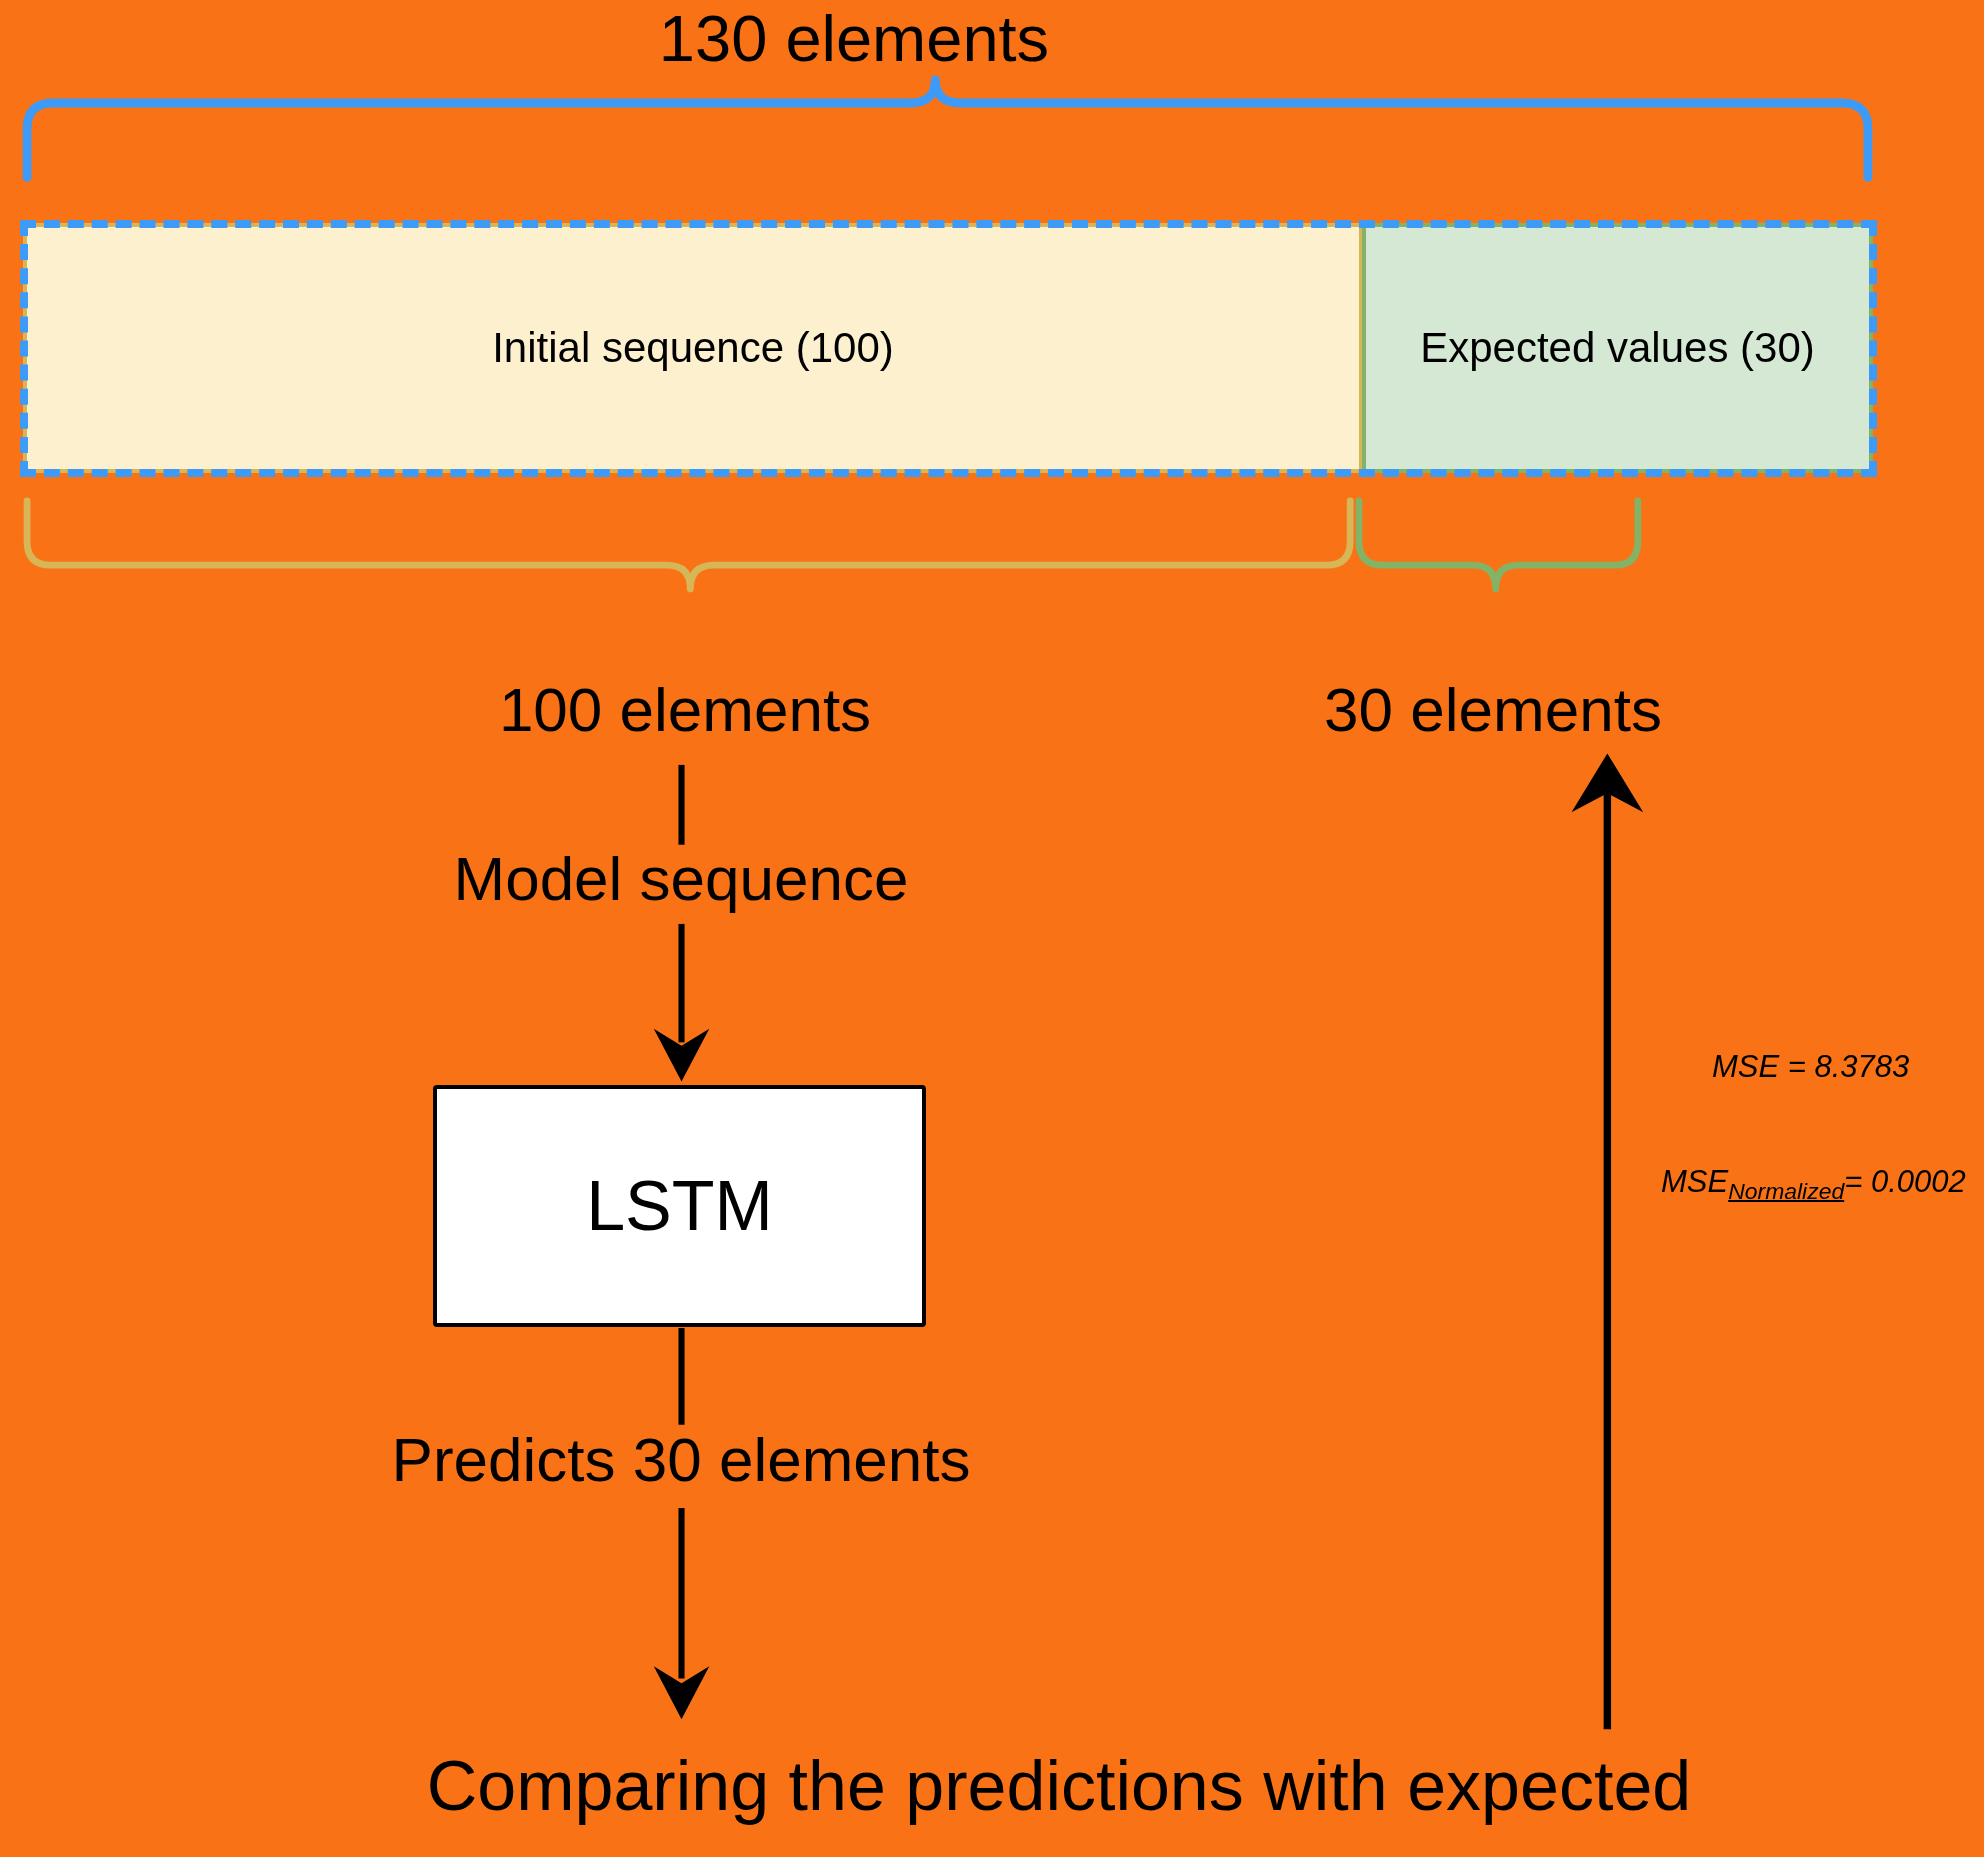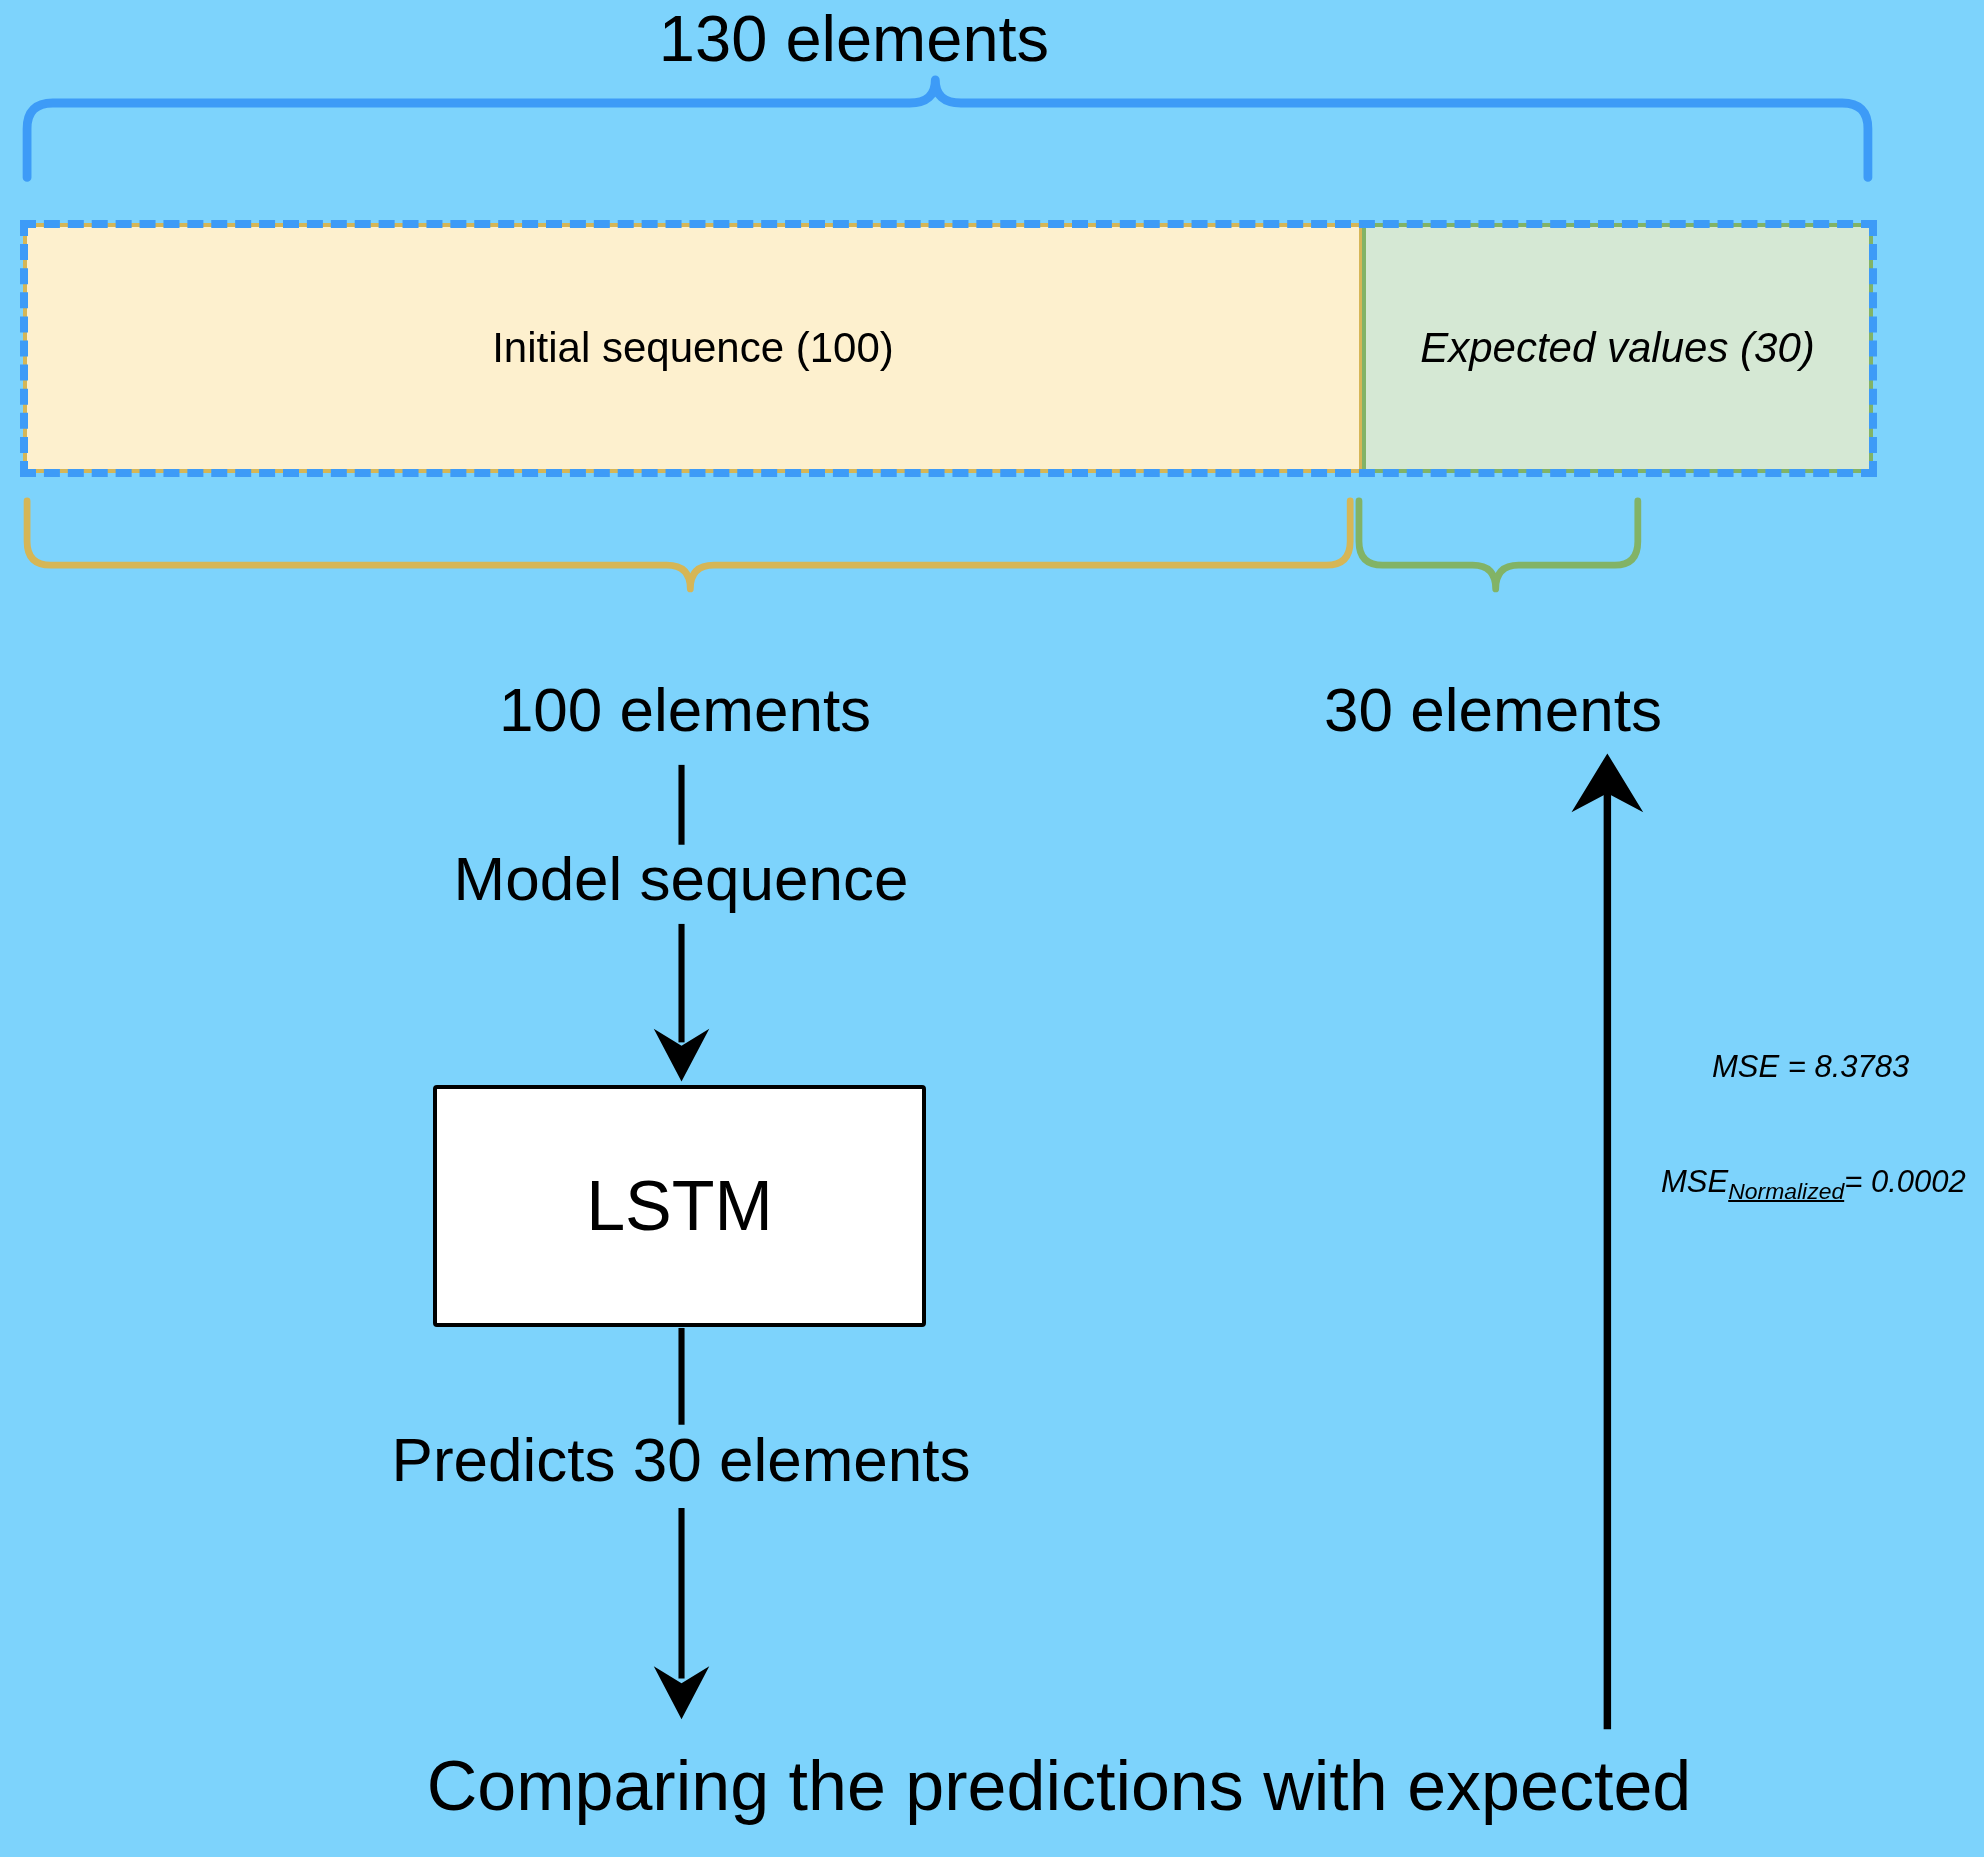--- a/index.html
+++ b/index.html
@@ -8,21 +8,21 @@
     background: #ffffff;
   }
   body {
     font-family: "Liberation Sans", sans-serif;
     color: #000000;
   }
   #stage {
     position: relative;
     width: 1985px;
     height: 1858px;
-    background: #7dd3fc;
+    background: #f97316;
     overflow: hidden;
   }
   .txt {
     position: absolute;
     white-space: nowrap;
     color: #000000;
     line-height: 1.08;
   }
   .ctr { transform: translateX(-50%); }
 
@@ -59,21 +59,20 @@
     left: 1339px;
     top: 0;
     width: 511px;
     height: 250px;
     background: #D5E8D4;
     border: 4.7px solid #82B366;
     box-sizing: border-box;
     display: flex;
     align-items: center;
     justify-content: center;
-    font-style: italic;
   }
   #box-dashed-overlay {
     position: absolute;
     left: -3.4px;
     top: -3.4px;
     width: 1857px;
     height: 257px;
     border: 8.8px dashed #3D9BF7;
     box-sizing: border-box;
     pointer-events: none;

